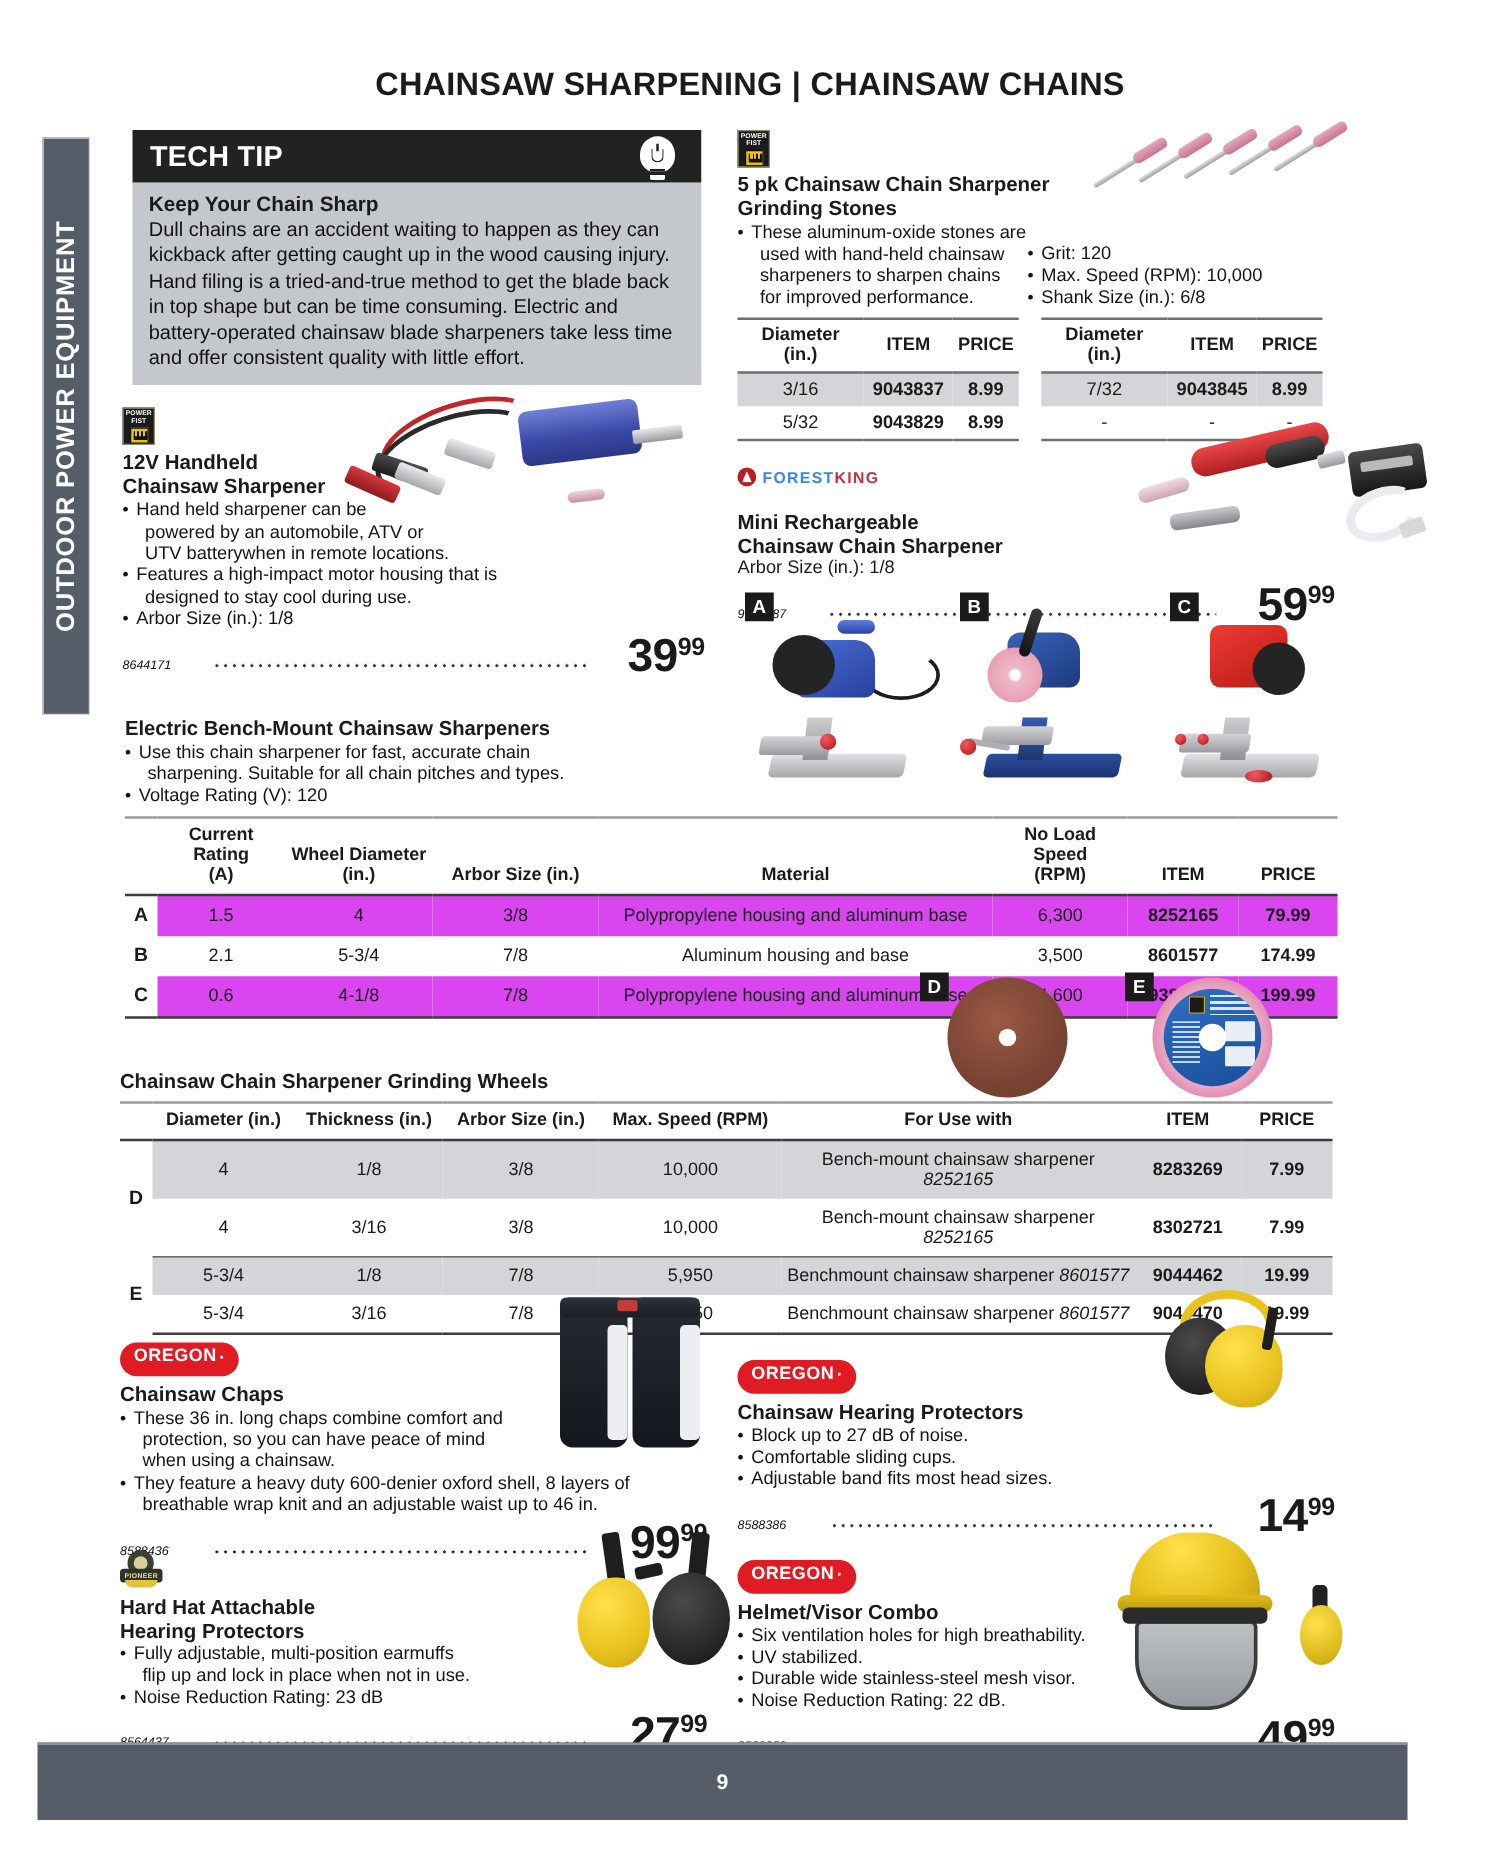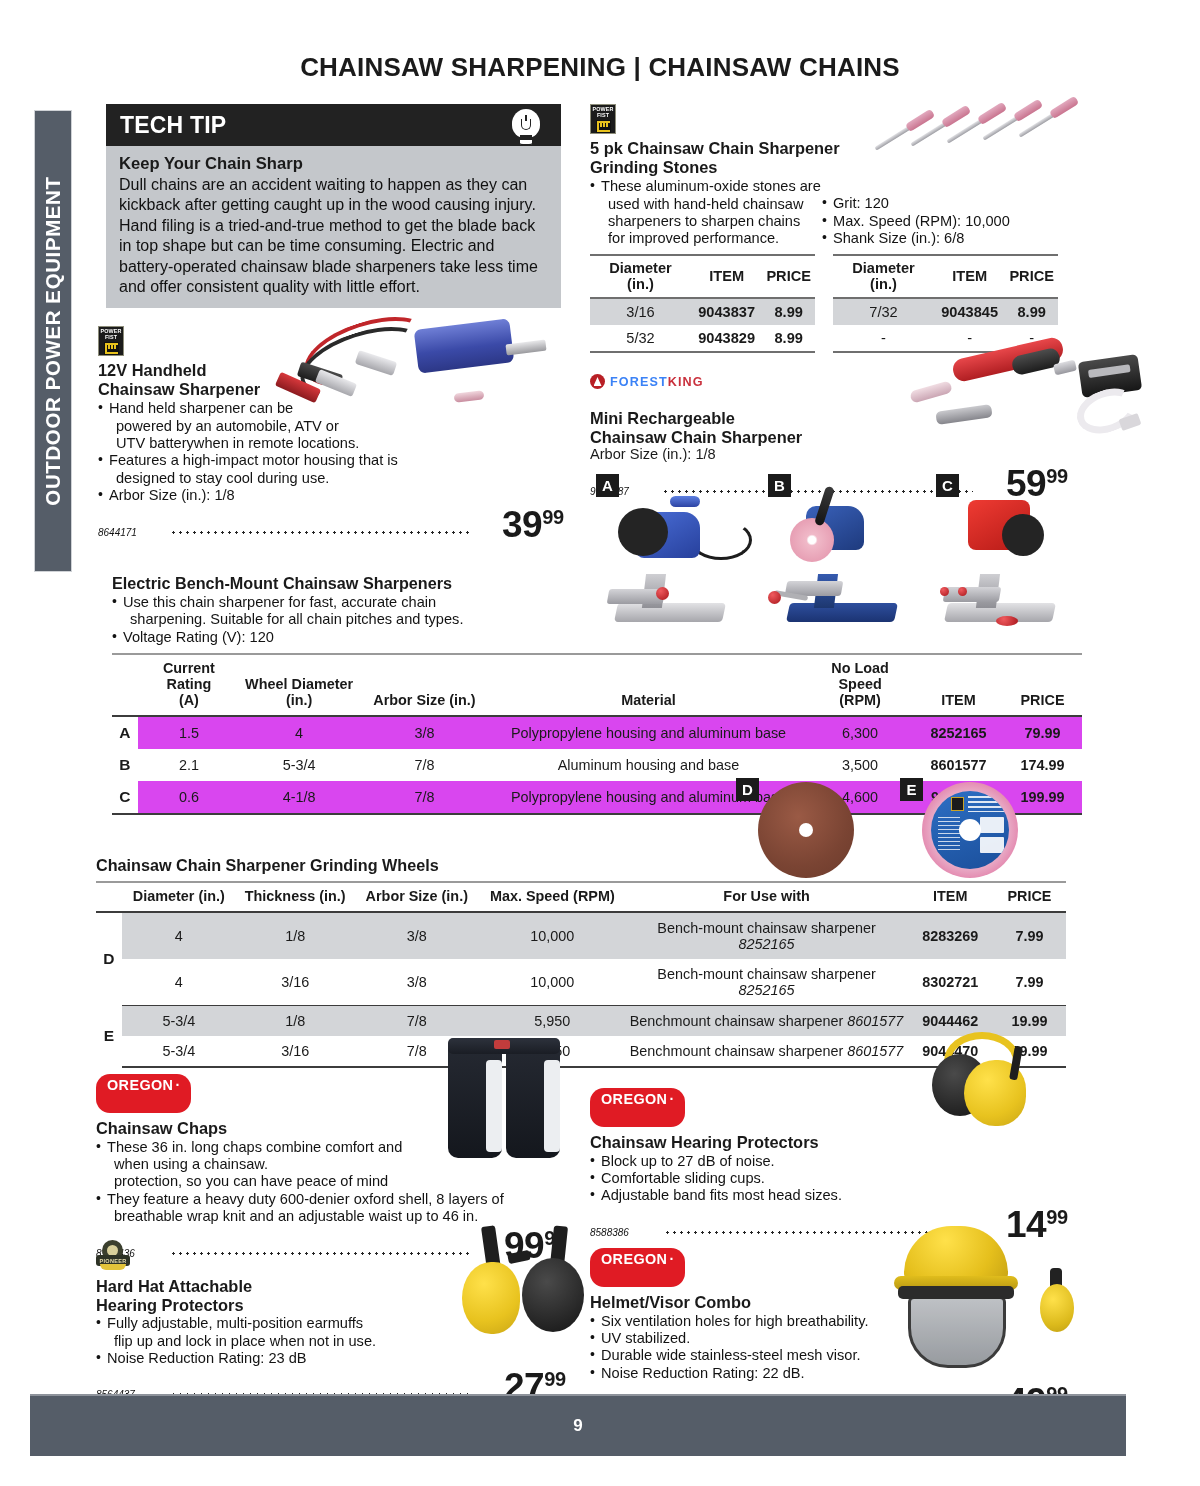--- a/index.html
+++ b/index.html
@@ -90,21 +90,21 @@
   }
   .pf-logo .pf-fist::after {
     content: ""; position: absolute; left: 2px; bottom: 2px;
     width: 11px; height: 2.5px; background: #111;
   }
 
   
   .oregon-logo {
     display: inline-flex; align-items: center; justify-content: center;
     background: #e01b24; color: #fff;
-    border-radius: 14px; padding: 3px 11px 20px;
+    border-radius: 14px; padding: 3px 11px 8px;
     font-weight: bold; font-size: 14.4px; letter-spacing: .4px;
   }
   .oregon-logo .dot { font-size: 14px; margin-left: 2px; }
 
   
   .fk-logo { display: flex; align-items: center; gap: 5px; }
   .fk-mark {
     width: 15px; height: 15px; border-radius: 50%;
     background: #b81f25; position: relative;
   }
@@ -747,21 +747,21 @@
       <div class="bm-head" style="left:26px; top:8px; width:62px; height:50px;
            background:linear-gradient(150deg,#ef3b33,#b51a16); border-radius:8px;"></div>
       <div class="bm-wheelguard" style="left:60px; top:22px; width:42px; height:42px;"></div>
       <div class="bm-vise" style="left:2px; bottom:20px;"></div>
       <div class="bm-knob" style="left:-2px; bottom:26px; width:9px; height:9px;"></div>
       <div class="bm-knob" style="left:16px; bottom:26px; width:9px; height:9px;"></div>
       <div class="bm-knob" style="left:54px; bottom:-4px; width:22px; height:10px; border-radius:50%;"></div>
     </div>
   </div>
 
-  <div style="position:absolute; left:112px; top:574px; width:970px;">
+  <div style="position:absolute; left:100px; top:574px; width:970px;">
     <div class="section-title">Electric Bench-Mount Chainsaw Sharpeners</div>
     <ul class="bullet-list" style="margin-top:1px;">
       <li>Use this chain sharpener for fast, accurate chain</li>
       <li class="cont">sharpening. Suitable for all chain pitches and types.</li>
       <li>Voltage Rating (V): 120</li>
     </ul>
 
     <table class="big-table" style="margin-top:7px;">
       <thead>
         <tr class="top-rule">
@@ -916,22 +916,22 @@
 
     <div class="oregon-logo">
       <span>OREGON</span>
         <span class="dot">·</span>
     </div>
 
     <div class="prod-title" style="margin-top:6px;">Chainsaw Chaps</div>
 
     <ul class="bullet-list" style="margin-top:1px;">
       <li>These 36 in. long chaps combine comfort and</li>
+      <li class="cont">protection, so you can have peace of mind</li>
       <li class="cont">when using a chainsaw.</li>
-      <li class="cont">protection, so you can have peace of mind</li>
       <li>They feature a heavy duty 600-denier oxford shell, 8 layers of</li>
       <li class="cont">breathable wrap knit and an adjustable waist up to 46 in.</li>
     </ul>
 
     <div class="price-line" style="width:470px;">
       <div class="item-no">8588436</div>
       <div class="leader" style="left:74px; right:96px;"></div>
       <div class="price">
         <span>99</span><span class="cents">99</span>
       </div>

